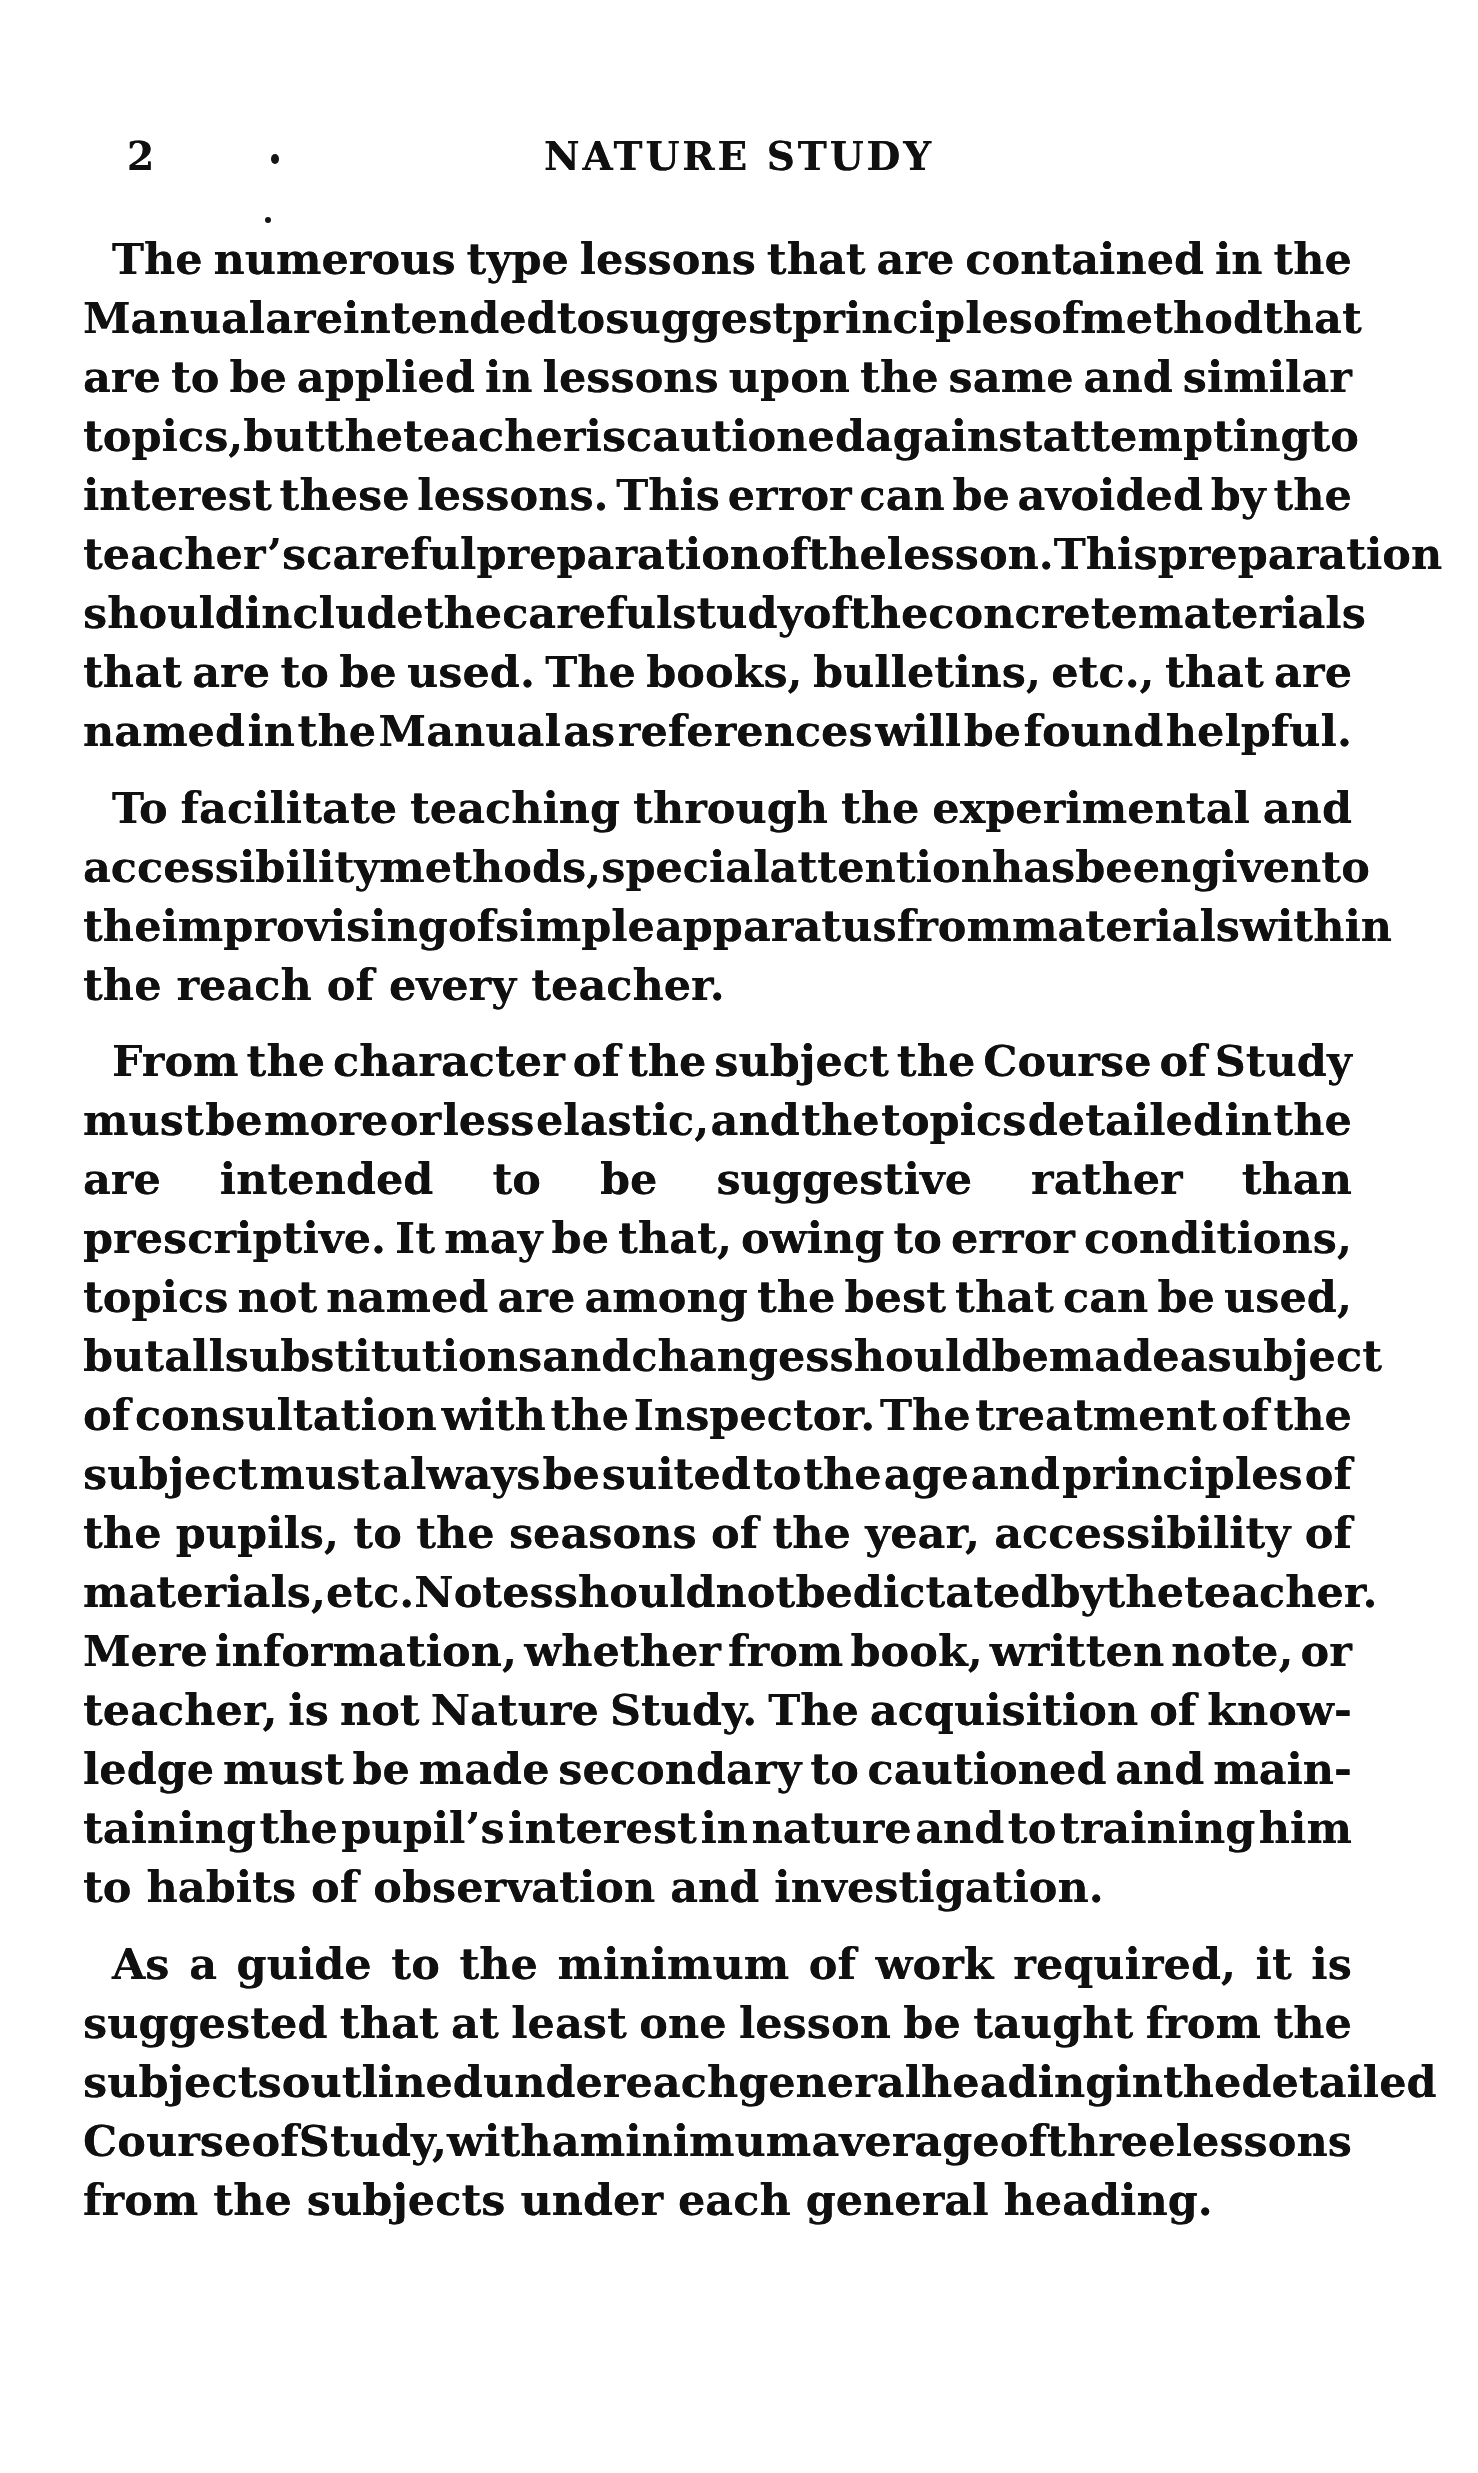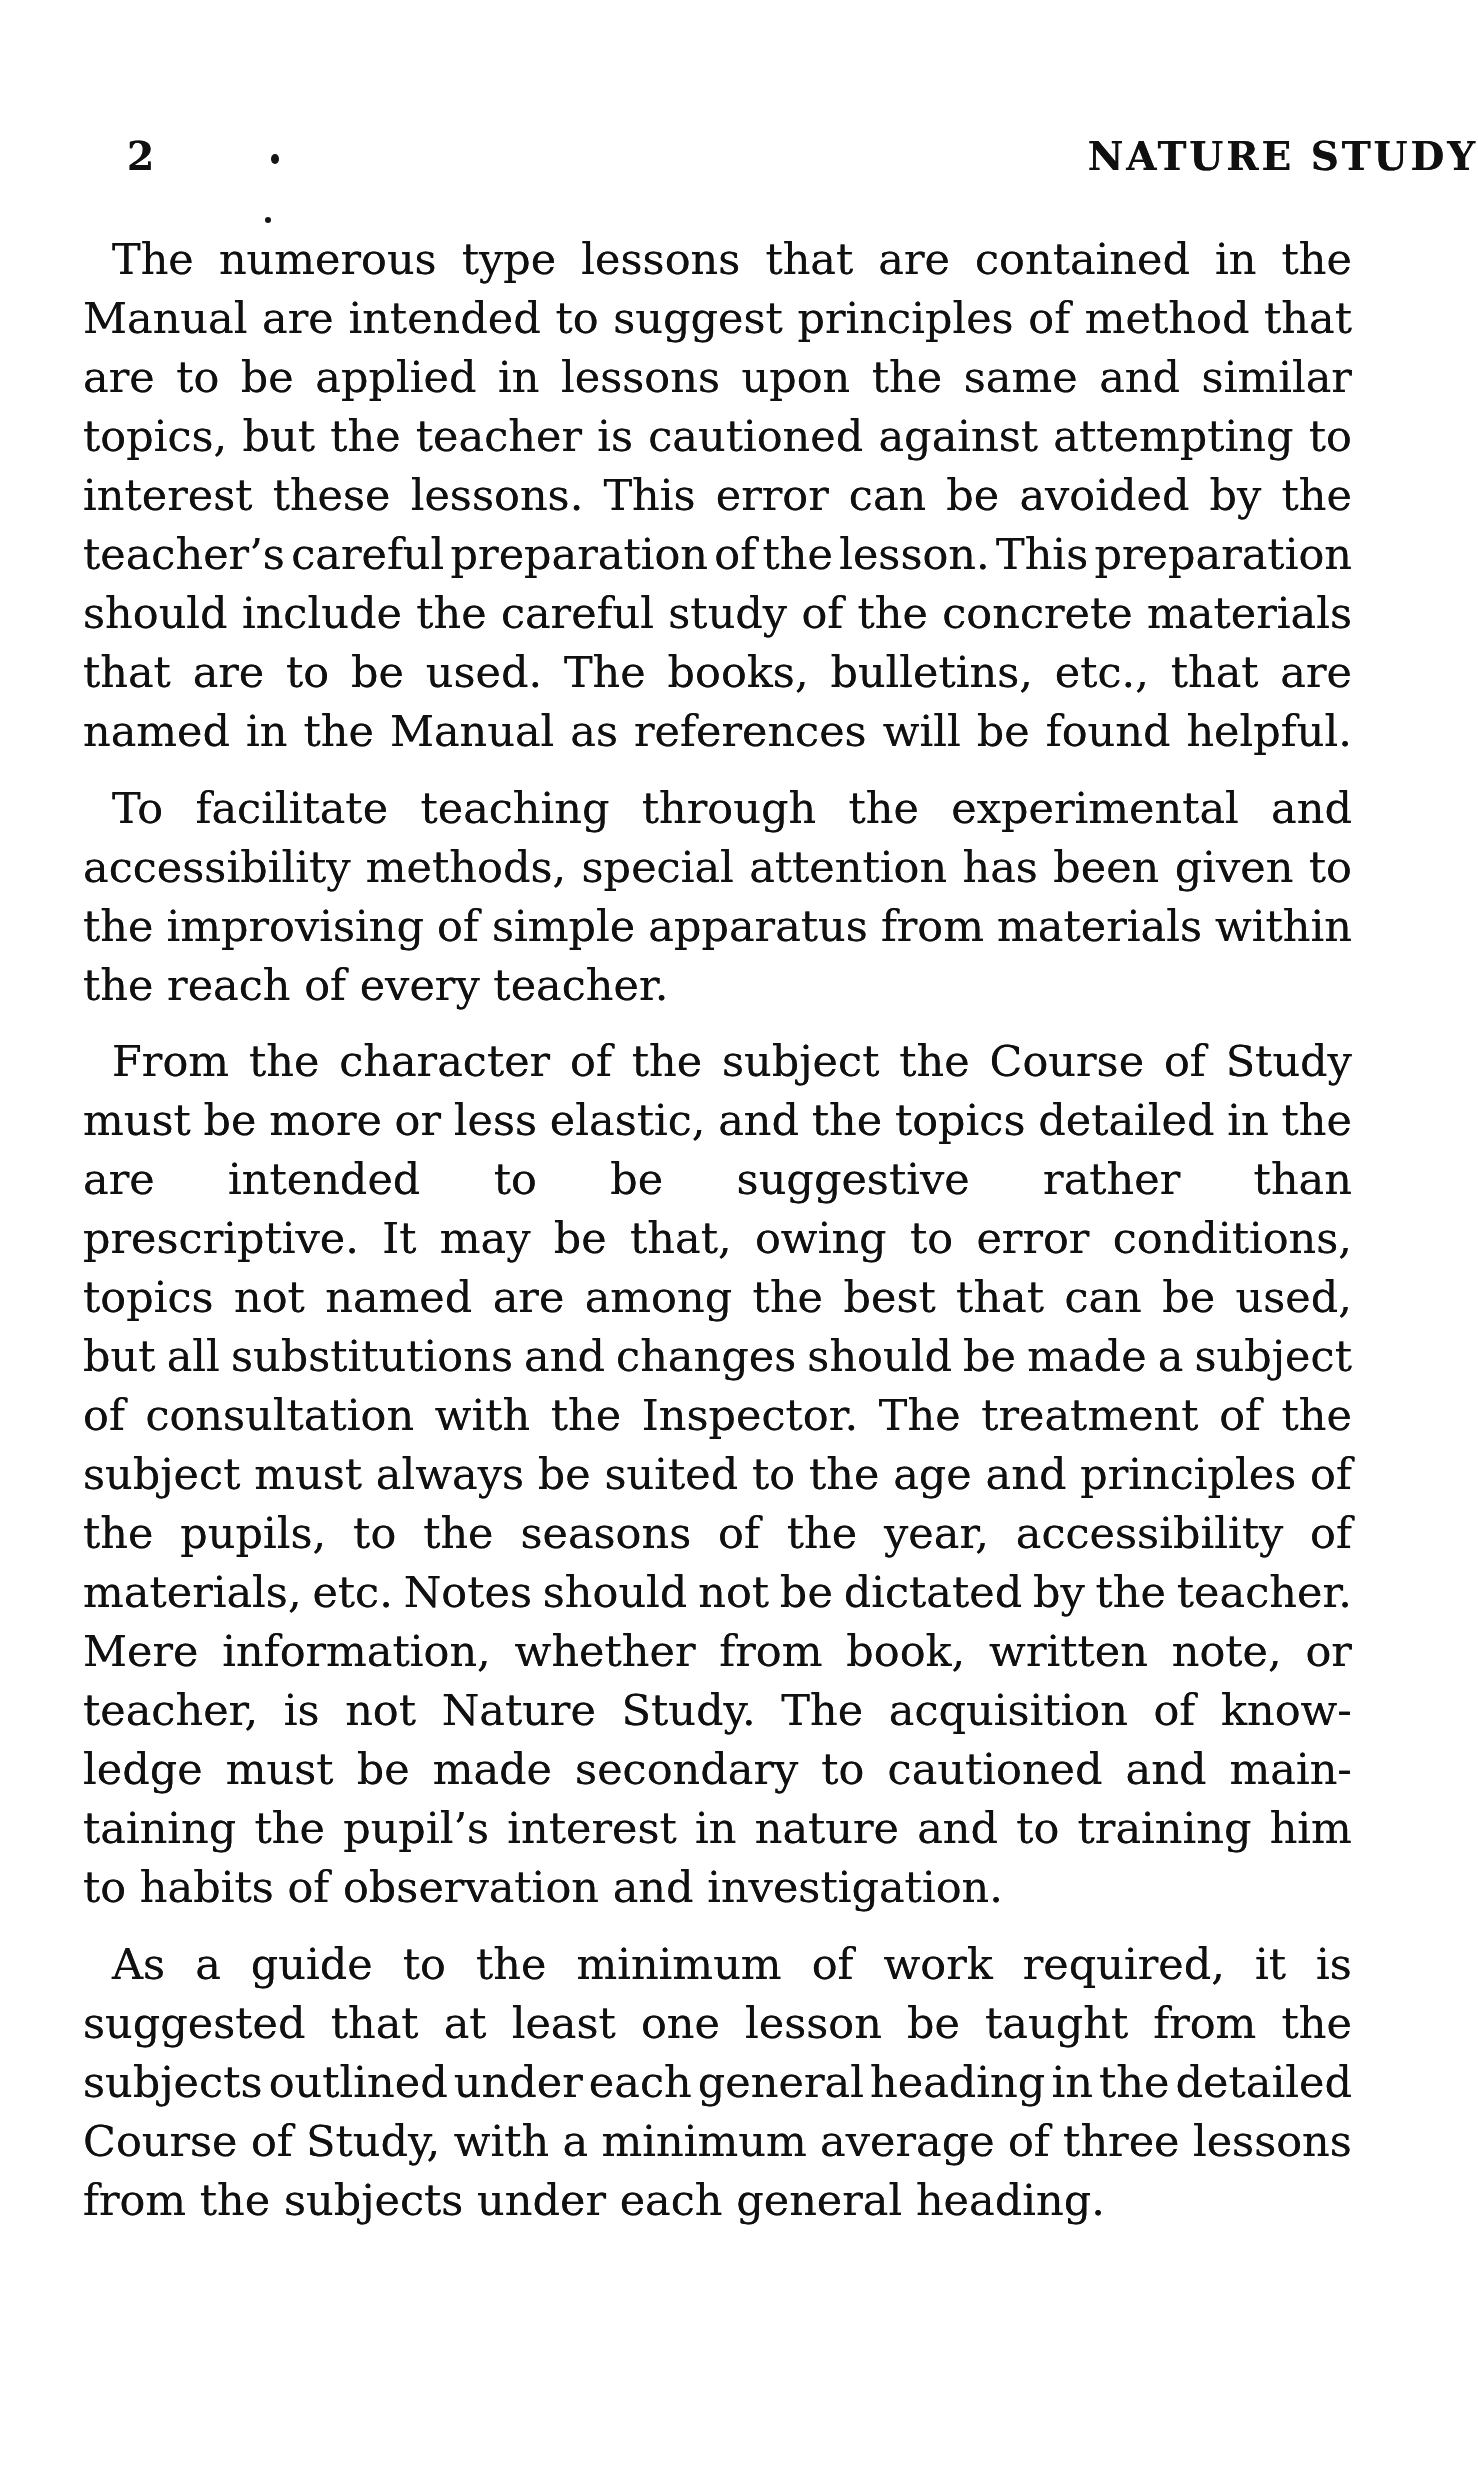--- a/index.html
+++ b/index.html
@@ -19,35 +19,36 @@
     position: absolute;
     left: 127px; top: 137px;
     font-size: 39px; font-weight: bold;
     line-height: 1;
     text-shadow: 0 0 0.6px rgba(0,0,0,0.8);
   }
   .title {
     position: absolute;
     left: 0; top: 137px; width: 100%;
     margin: 0;
-    text-align: right;
+    text-align: center;
     font-size: 39px; font-weight: bold;
     letter-spacing: 2.9px;
     line-height: 1;
     text-shadow: 0 0 0.6px rgba(0,0,0,0.8);
   }
   .speck { position: absolute; background: #151515; border-radius: 50%; }
   .speck-1 { left: 271px; top: 154px; width: 7.8px; height: 9.8px; }
   .speck-2 { left: 265px; top: 217px; width: 5.9px; height: 5.9px; }
   .body-text {
     position: absolute;
     left: 83px; top: 230px;
     width: 1269px;
     font-size: 43px;
     text-shadow: 0 0 0.5px rgba(0,0,0,0.75);
+    font-weight: bold;
   }
   .paragraph { margin: 0 0 17.6px 0; }
   .line {
     height: 59px; line-height: 59px;
     white-space: nowrap;
   }
   .line.just {
     display: flex;
     justify-content: space-between;
   }

